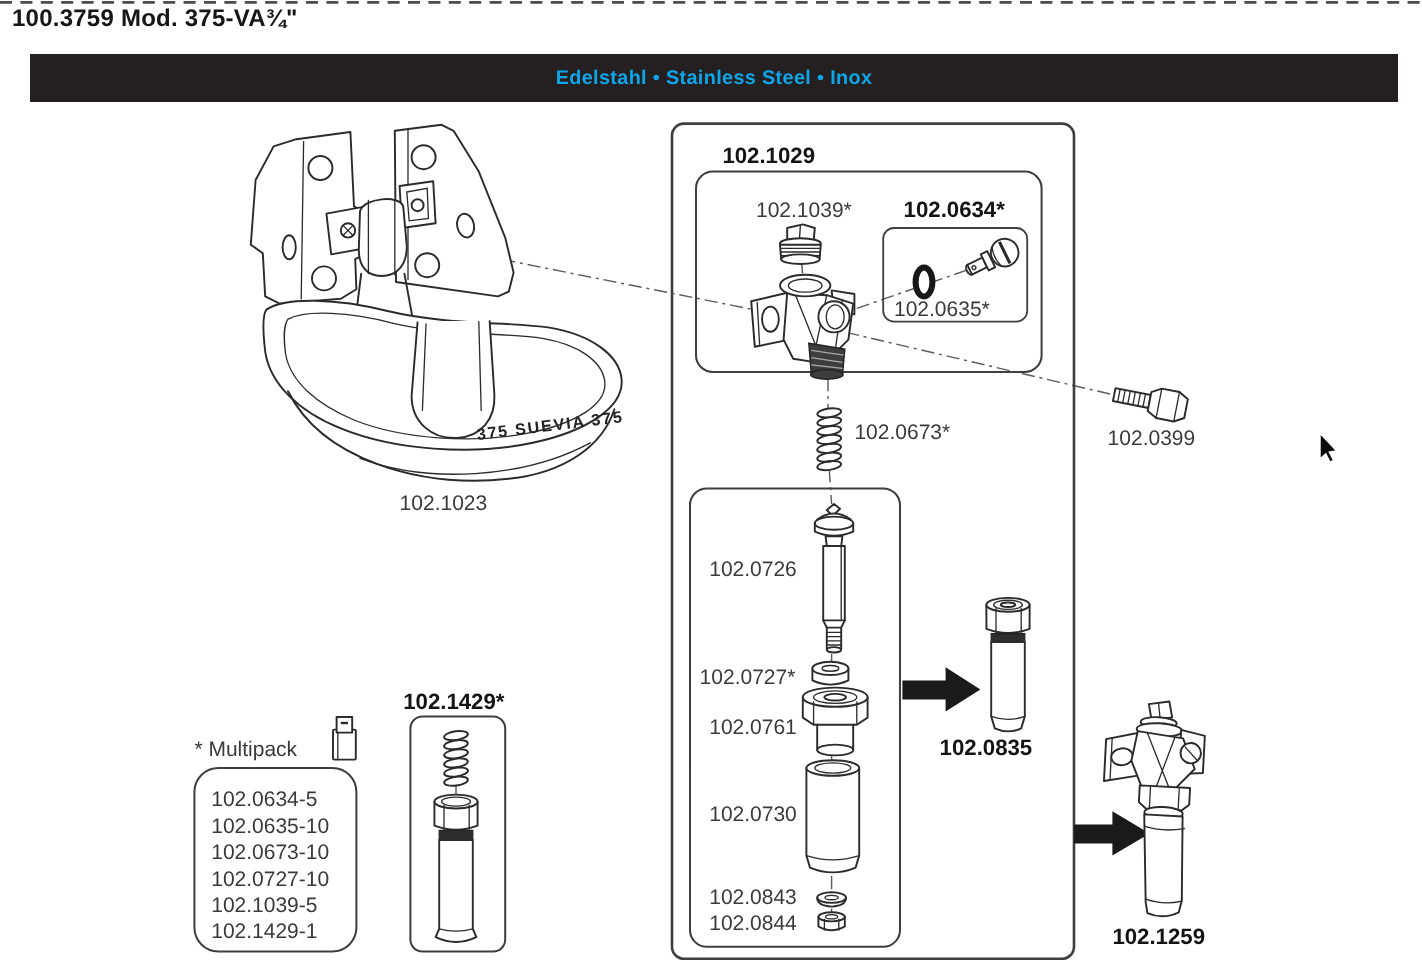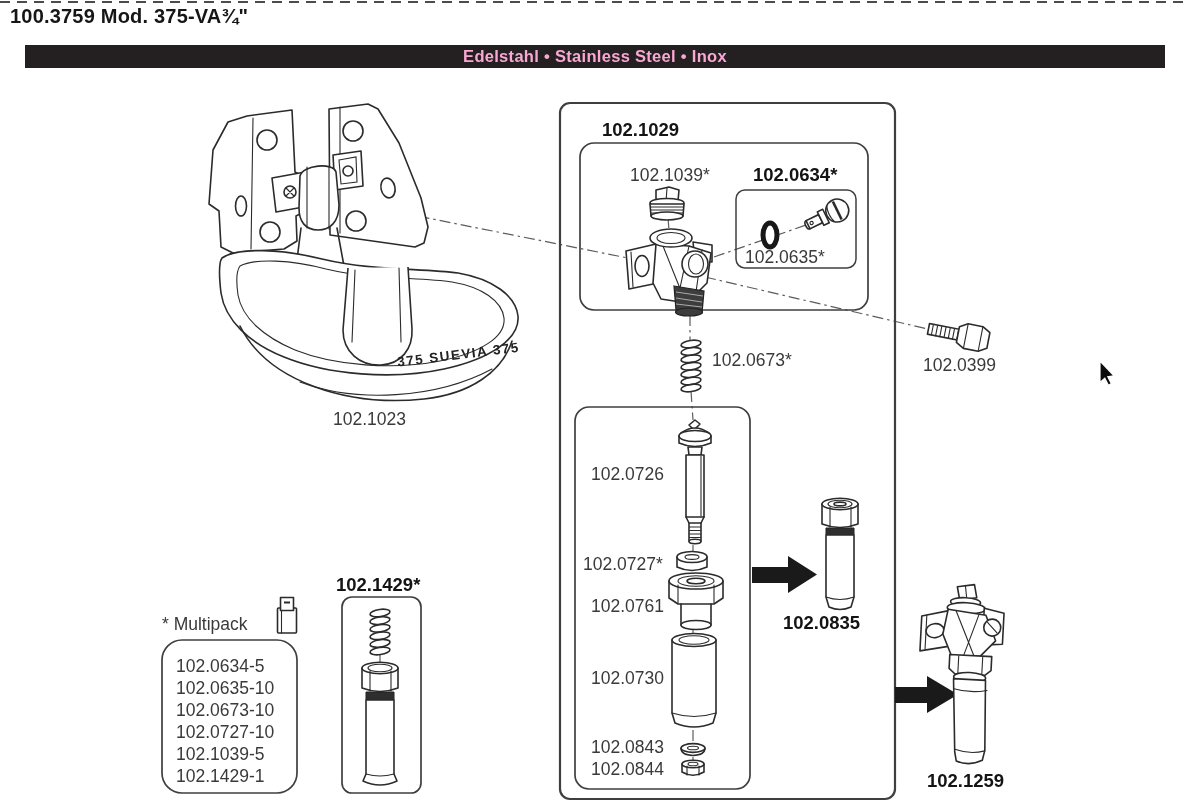--- a/index.html
+++ b/index.html
@@ -1,21 +1,21 @@
 <!DOCTYPE html>
 <html><head>
 <meta charset="utf-8">
 <style>
   html,body{margin:0;padding:0;background:#fff;}
   body{width:1185px;height:809px;position:relative;overflow:hidden;
        font-family:"Liberation Sans",sans-serif;}
   .title{position:absolute;left:10px;top:5px;font-size:20px;font-weight:bold;
          color:#161616;letter-spacing:.2px;white-space:pre;}
-  .banner{position:absolute;left:25px;top:45px;width:1140px;height:23px;
-          background:#242021;color:#f9a8d4;display:flex;align-items:center;
+  .banner{position:absolute;left:25px;top:45px;width:1140px;height:40px;
+          background:#242021;color:#0ea5e9;display:flex;align-items:center;
           justify-content:center;font-size:16.5px;font-weight:bold;letter-spacing:.3px;}
   svg.diagram{position:absolute;left:0;top:0;}
   .lbl{font-family:"Liberation Sans",sans-serif;font-size:17.5px;fill:#3a3a3a;}
   .lblb{font-family:"Liberation Sans",sans-serif;font-size:18.5px;font-weight:bold;fill:#141414;}
   .engrave{font-family:"Liberation Sans",sans-serif;font-size:13.5px;font-weight:bold;
            fill:#232323;letter-spacing:1.5px;}
   .ln{stroke:#2b2b2b;stroke-width:1.6;fill:none;stroke-linejoin:round;stroke-linecap:round;}
   .lnf{stroke:#2b2b2b;stroke-width:1.6;fill:#fff;stroke-linejoin:round;}
   .lnt{stroke:#2b2b2b;stroke-width:1.1;fill:none;stroke-linecap:round;}
   .dash{stroke:#5c5c5c;stroke-width:1.2;fill:none;stroke-dasharray:11 4 2.5 4;}

